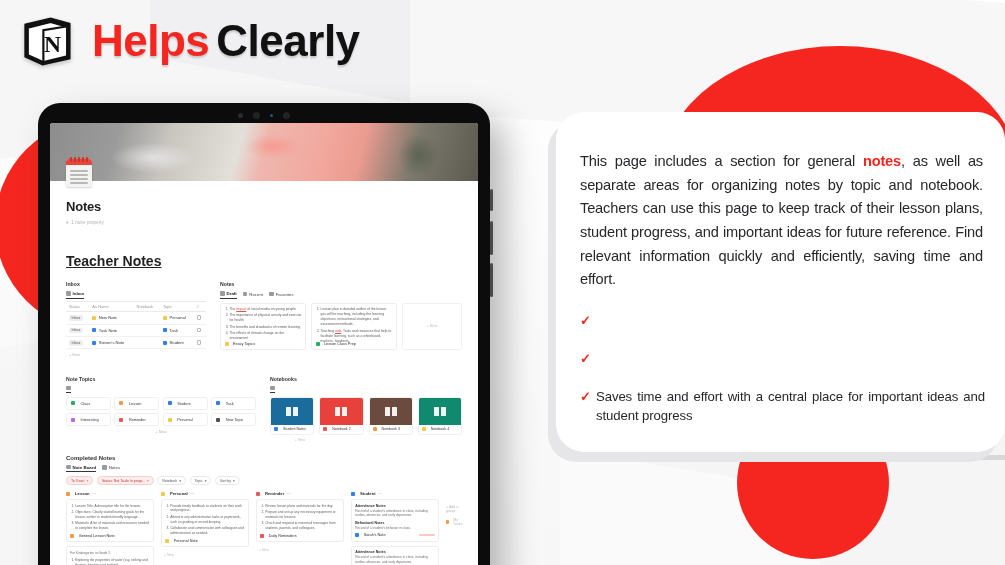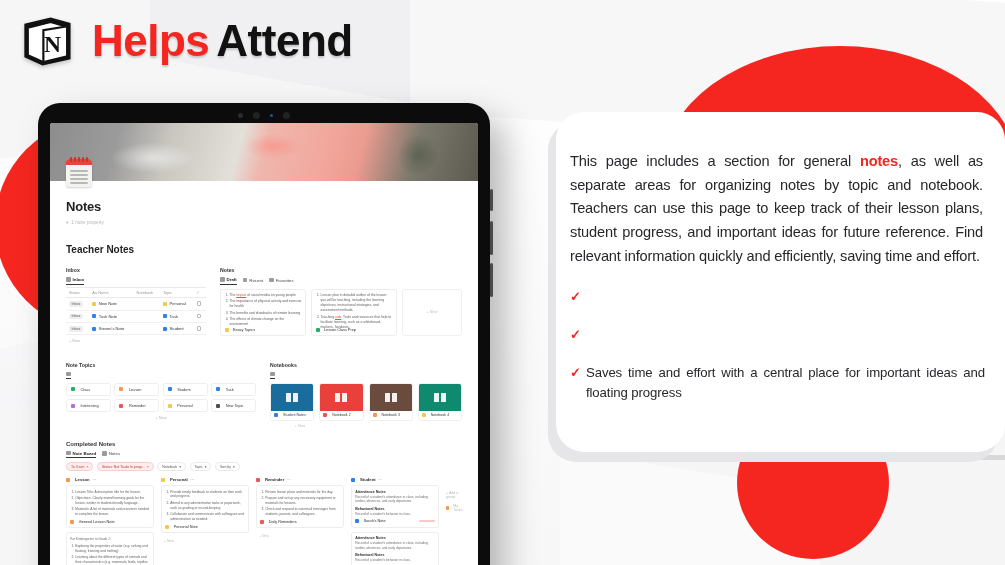--- a/index.html
+++ b/index.html
@@ -108,21 +108,21 @@
   }
   .page-icon .top{ position:absolute; top:0; left:0; right:0; height:6px; background:#e8453c; border-radius:3px 3px 0 0;}
   .page-icon .rings{ position:absolute; top:-2px; left:3px; right:3px; height:5px; display:flex; justify-content:space-around;}
   .page-icon .rings i{ width:2.5px; height:5px; background:#c9332c; border-radius:1px;}
   .page-icon .lines{ position:absolute; top:11px; left:4px; right:4px;}
   .page-icon .lines i{ display:block; height:1.6px; background:#b9b9b5; margin-bottom:2.5px; border-radius:1px;}
 
   .page-body{ padding:18px 16px 0 16px; }
   .page-title{ font-size:13px; font-weight:700; color:#1f1f1f; letter-spacing:-.2px;}
   .more-prop{ font-size:4.6px; color:#b3b3b3; margin-top:6px; display:flex; align-items:center; gap:3px;}
-  .h2{ font-size:10px; font-weight:700; color:#222; margin-top:19px;}
+  .h2{ font-size:14px; font-weight:700; color:#222; margin-top:28px;text-decoration:underline;}
   .h3{ font-size:5.2px; font-weight:700; color:#333; margin-top:3px;}
 
   .two-col{ display:flex; gap:14px; margin-top:9px; }
   .col-l{ width:190px; } .col-r{ flex:1; }
 
   .viewbar{ display:flex; align-items:center; gap:6px; margin:4px 0 2px 0;}
   .viewtab{ font-size:4.4px; color:#4a4a4a; display:flex; align-items:center; gap:2px; padding-bottom:1.5px;}
   .viewtab.active{ border-bottom:1.2px solid #37352f; color:#1f1f1f; font-weight:600;}
   .mini-ico{ width:4.5px; height:4.5px; background:#9b9b9b; border-radius:1px; display:inline-block;}
 
@@ -183,21 +183,21 @@
   .board-right{ font-size:3.6px; color:#b9b9b9; padding-top:14px; }
 
   
   .shadow-card{
     position:absolute; left:548px; top:122px; width:450px; height:340px;
     background:#e6e6e8; border-radius:28px; z-index:25;
   }
   .info-card{
     position:absolute; left:556px; top:112px; width:449px; height:340px;
     background:#ffffff; border-radius:28px; z-index:26;
-    padding:38px 20px 0 14px;
+    padding:38px 20px 0 24px;
   }
   .info-para{
     font-size:14.6px; line-height:1.62; color:#27272b;
     text-align:justify; text-justify:inter-word; letter-spacing:-.15px;
     padding-right:2px;
   }
   .info-para b{ color:#f5261f; font-weight:700;}
   .bullets{ margin-top:19px; }
   .bullet{
     display:flex; gap:5px; font-size:13.2px; color:#27272b;
@@ -226,21 +226,21 @@
     <span class="notion-cube">
       <svg viewBox="0 0 64 64" width="58" height="58">
         <path d="M7 13 L36 6 L58 12 L58 52 L27 59 L7 50 Z" fill="#111"></path>
         <path d="M12 17 L36 11 L53 16 L53 48 L28 54 L12 47 Z" fill="#fff"></path>
         <path d="M12 17 L36 11 L53 16" fill="none" stroke="#111" stroke-width="2.4"></path>
         <path d="M28 54 L28 20 L53 16" fill="none" stroke="#111" stroke-width="2.4"></path>
         <text x="38" y="44" font-family="Liberation Serif, serif" font-size="26" font-weight="700" fill="#111" text-anchor="middle">N</text>
       </svg>
     </span>
     <div class="brand-title">
-      <span class="w1">Helps</span><span class="w2">Attend</span>
+      <span class="w1">Helps</span><span class="w2">Clearly</span>
     </div>
   </div>
 
   <div class="tablet">
     <div class="tablet-cam">
       <i class="cam-dot"></i>
       <i class="cam-dot big"></i>
       <i class="cam-dot blue"></i>
       <i class="cam-dot big"></i>
     </div>
@@ -618,18 +618,18 @@
 
     <div class="bullets">
       <div class="bullet">
         <span class="ck">✓</span>
       </div>
       <div class="bullet">
         <span class="ck">✓</span>
       </div>
       <div class="bullet justified">
         <span class="ck">✓</span>
-        <span class="txt">Saves time and effort with a central place for important ideas and floating progress</span>
+        <span class="txt">Saves time and effort with a central place for important ideas and student progress</span>
       </div>
     </div>
   </div>
 
 </div>
 
 </body></html>

